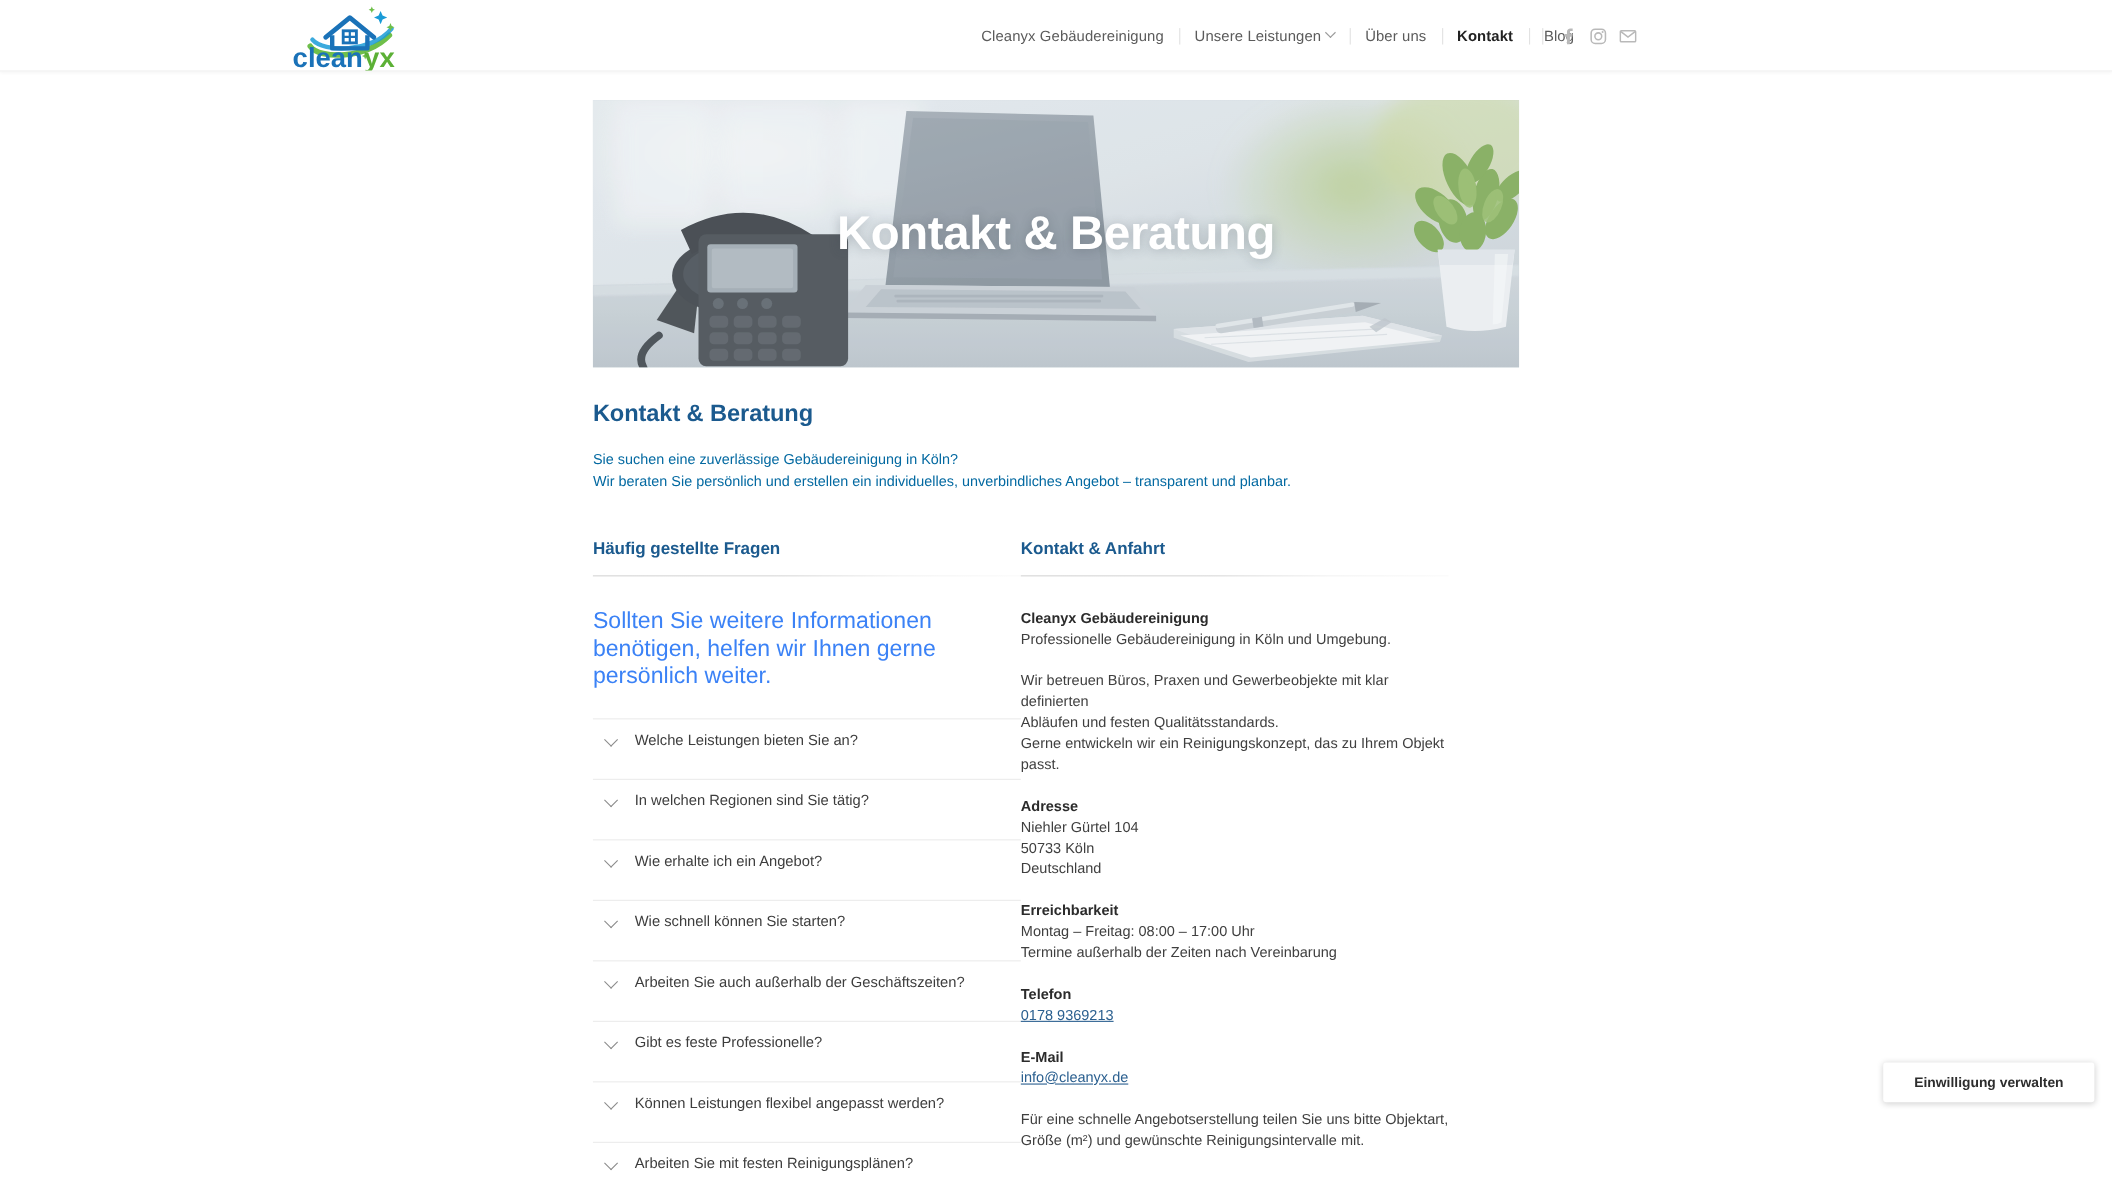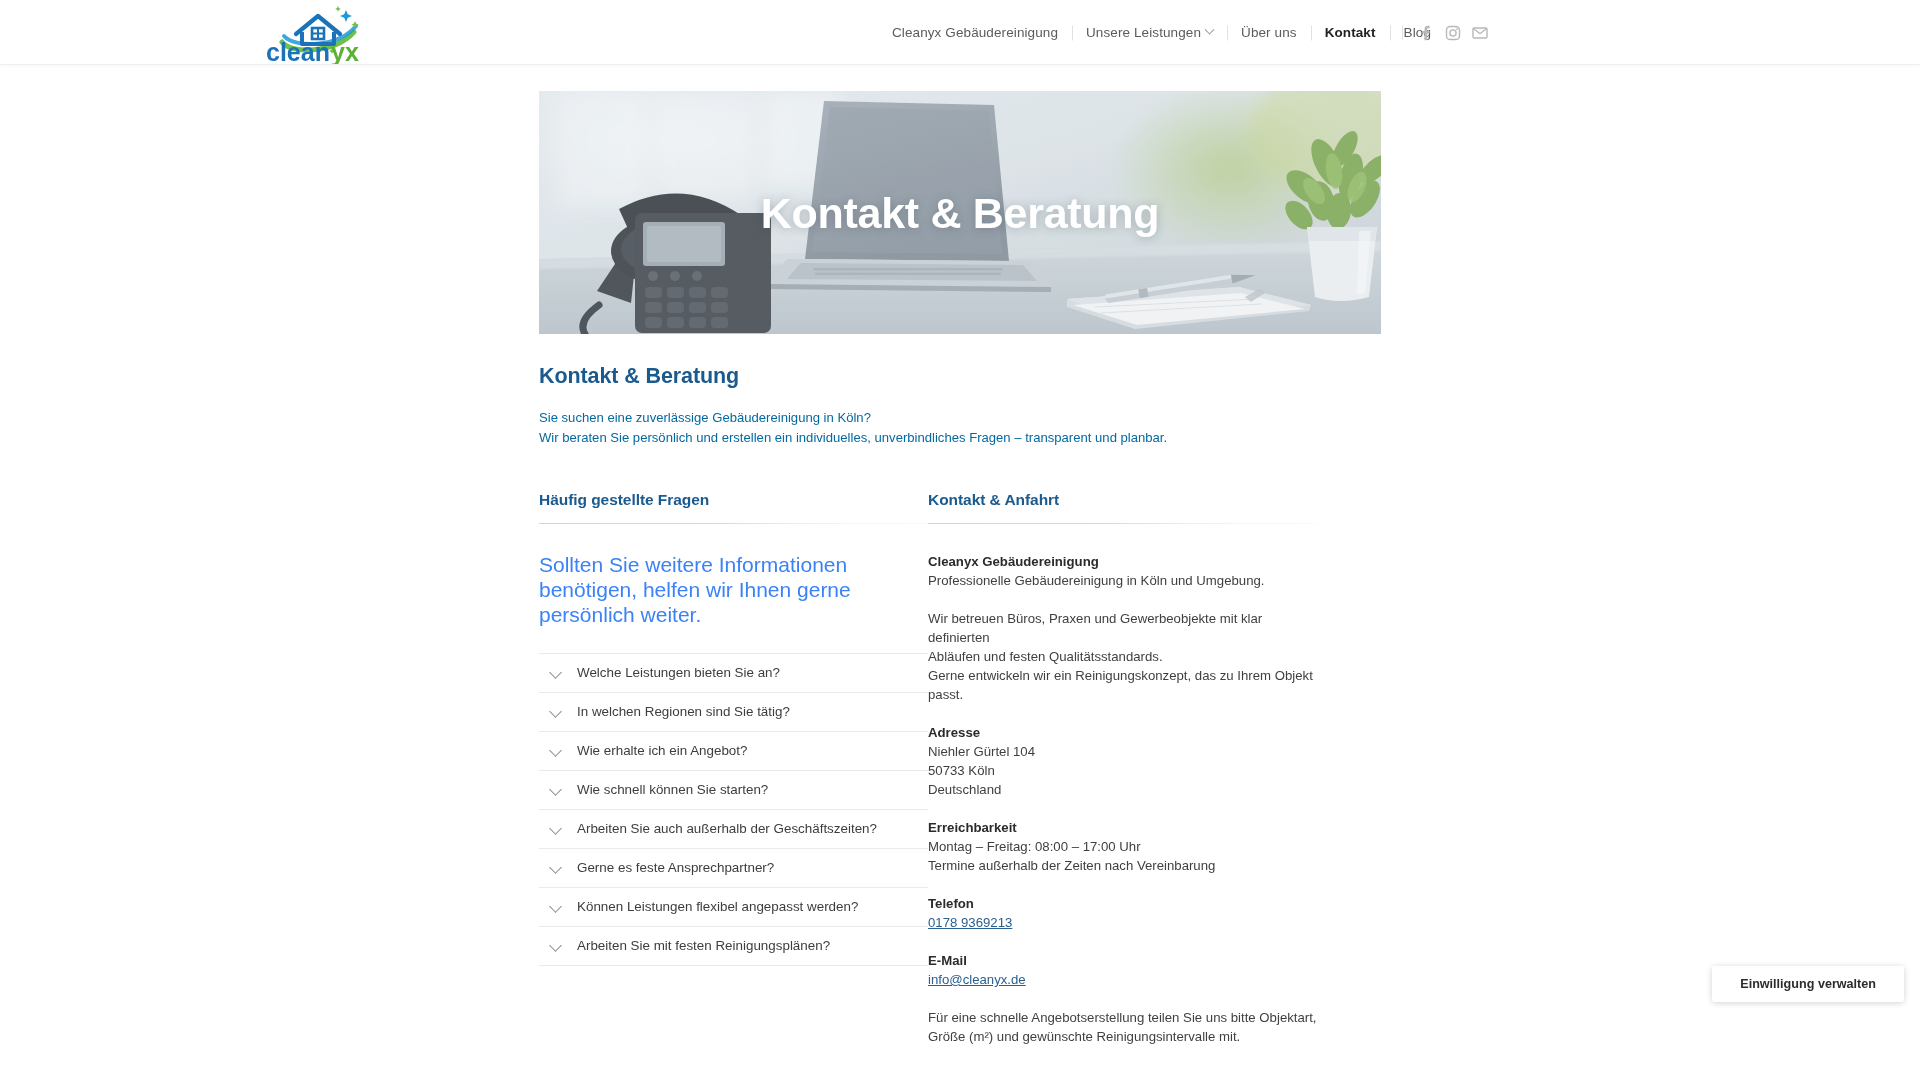--- a/index.html
+++ b/index.html
@@ -180,21 +180,21 @@
     color: #3b82f6;
     margin-bottom: 26px;
   }
 
   
   .faq-list { border-top: 1px solid #ebebeb; }
   .faq-item {
     display: flex;
     align-items: center;
     gap: 14px;
-    padding: 10px 0 10px 12px;
+    padding: 10px 0 26px 12px;
     border-bottom: 1px solid #ebebeb;
     cursor: pointer;
   }
   .faq-chevron {
     flex: 0 0 auto;
     width: 12px; height: 12px;
     position: relative;
   }
   .faq-chevron::after {
     content: "";
@@ -462,21 +462,21 @@
   </svg>
 
   <div class="hero-title">Kontakt &amp; Beratung</div>
 </section>
 
 <main class="content">
 
   <h1 class="page-title">Kontakt &amp; Beratung</h1>
 
   <p class="intro-line">Sie suchen eine zuverlässige Gebäudereinigung in Köln?</p>
-  <p class="intro-line">Wir beraten Sie persönlich und erstellen ein individuelles, unverbindliches Fragen – transparent und planbar.</p>
+  <p class="intro-line">Wir beraten Sie persönlich und erstellen ein individuelles, unverbindliches Angebot – transparent und planbar.</p>
 
   <div class="columns">
 
     <section class="col">
       <h2 class="section-head">Häufig gestellte Fragen</h2>
       <div class="section-rule"></div>
 
       <p class="faq-lead">Sollten Sie weitere Informationen benötigen, helfen wir Ihnen gerne persönlich weiter.</p>
 
       <div class="faq-list">
@@ -495,21 +495,21 @@
         <div class="faq-item">
           <span class="faq-chevron"></span>
           <span class="faq-q">Wie schnell können Sie starten?</span>
         </div>
         <div class="faq-item">
           <span class="faq-chevron"></span>
           <span class="faq-q">Arbeiten Sie auch außerhalb der Geschäftszeiten?</span>
         </div>
         <div class="faq-item">
           <span class="faq-chevron"></span>
-          <span class="faq-q">Gerne es feste Ansprechpartner?</span>
+          <span class="faq-q">Gibt es feste Professionelle?</span>
         </div>
         <div class="faq-item">
           <span class="faq-chevron"></span>
           <span class="faq-q">Können Leistungen flexibel angepasst werden?</span>
         </div>
         <div class="faq-item">
           <span class="faq-chevron"></span>
           <span class="faq-q">Arbeiten Sie mit festen Reinigungsplänen?</span>
         </div>
       </div>

